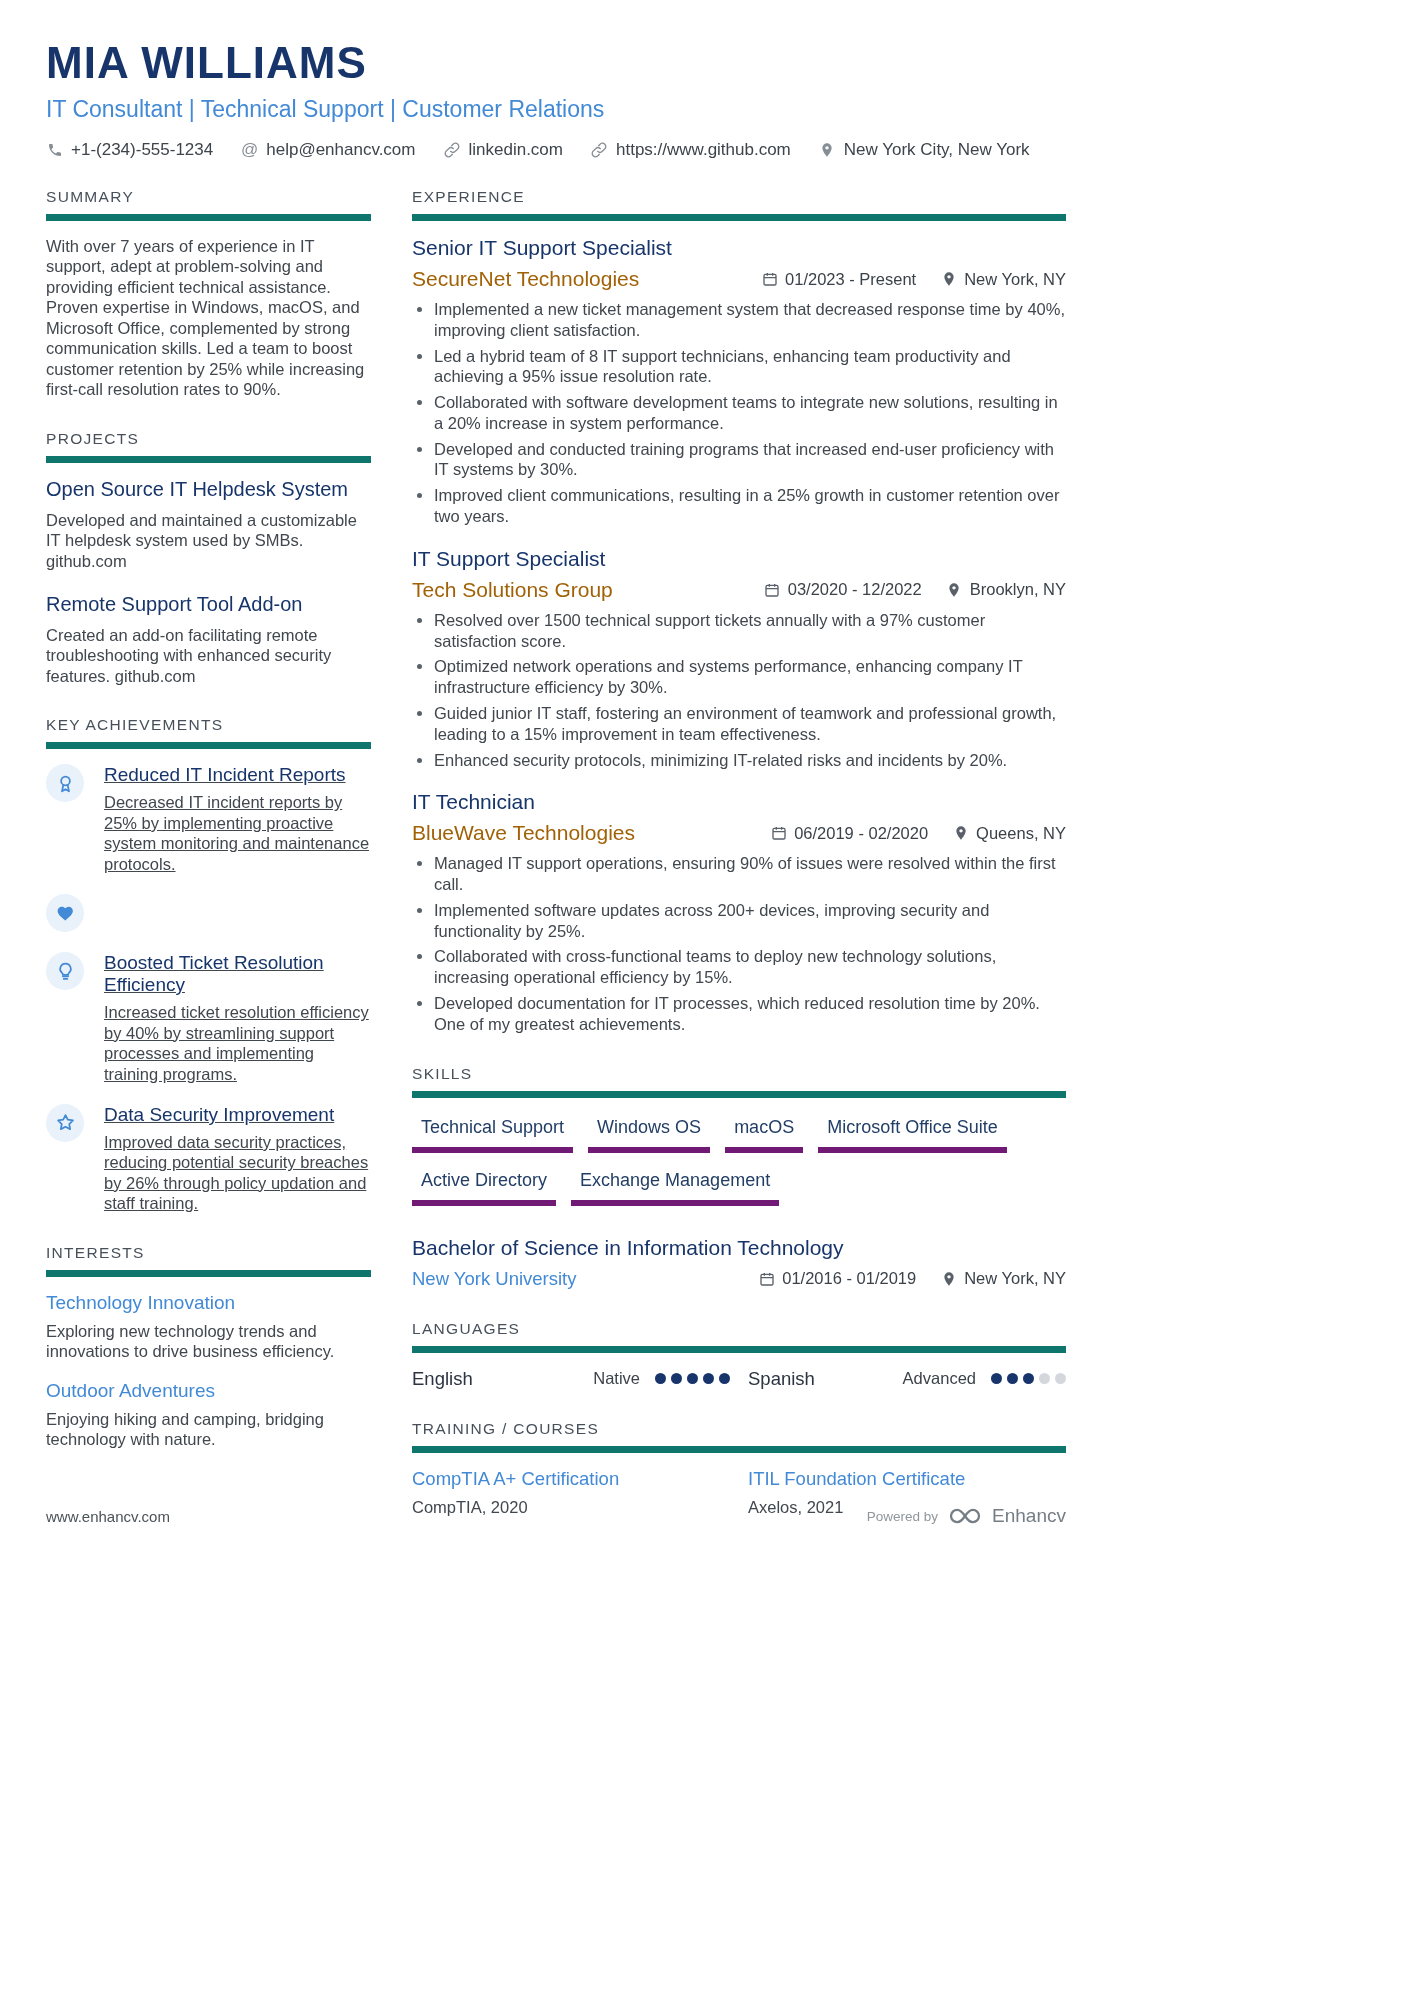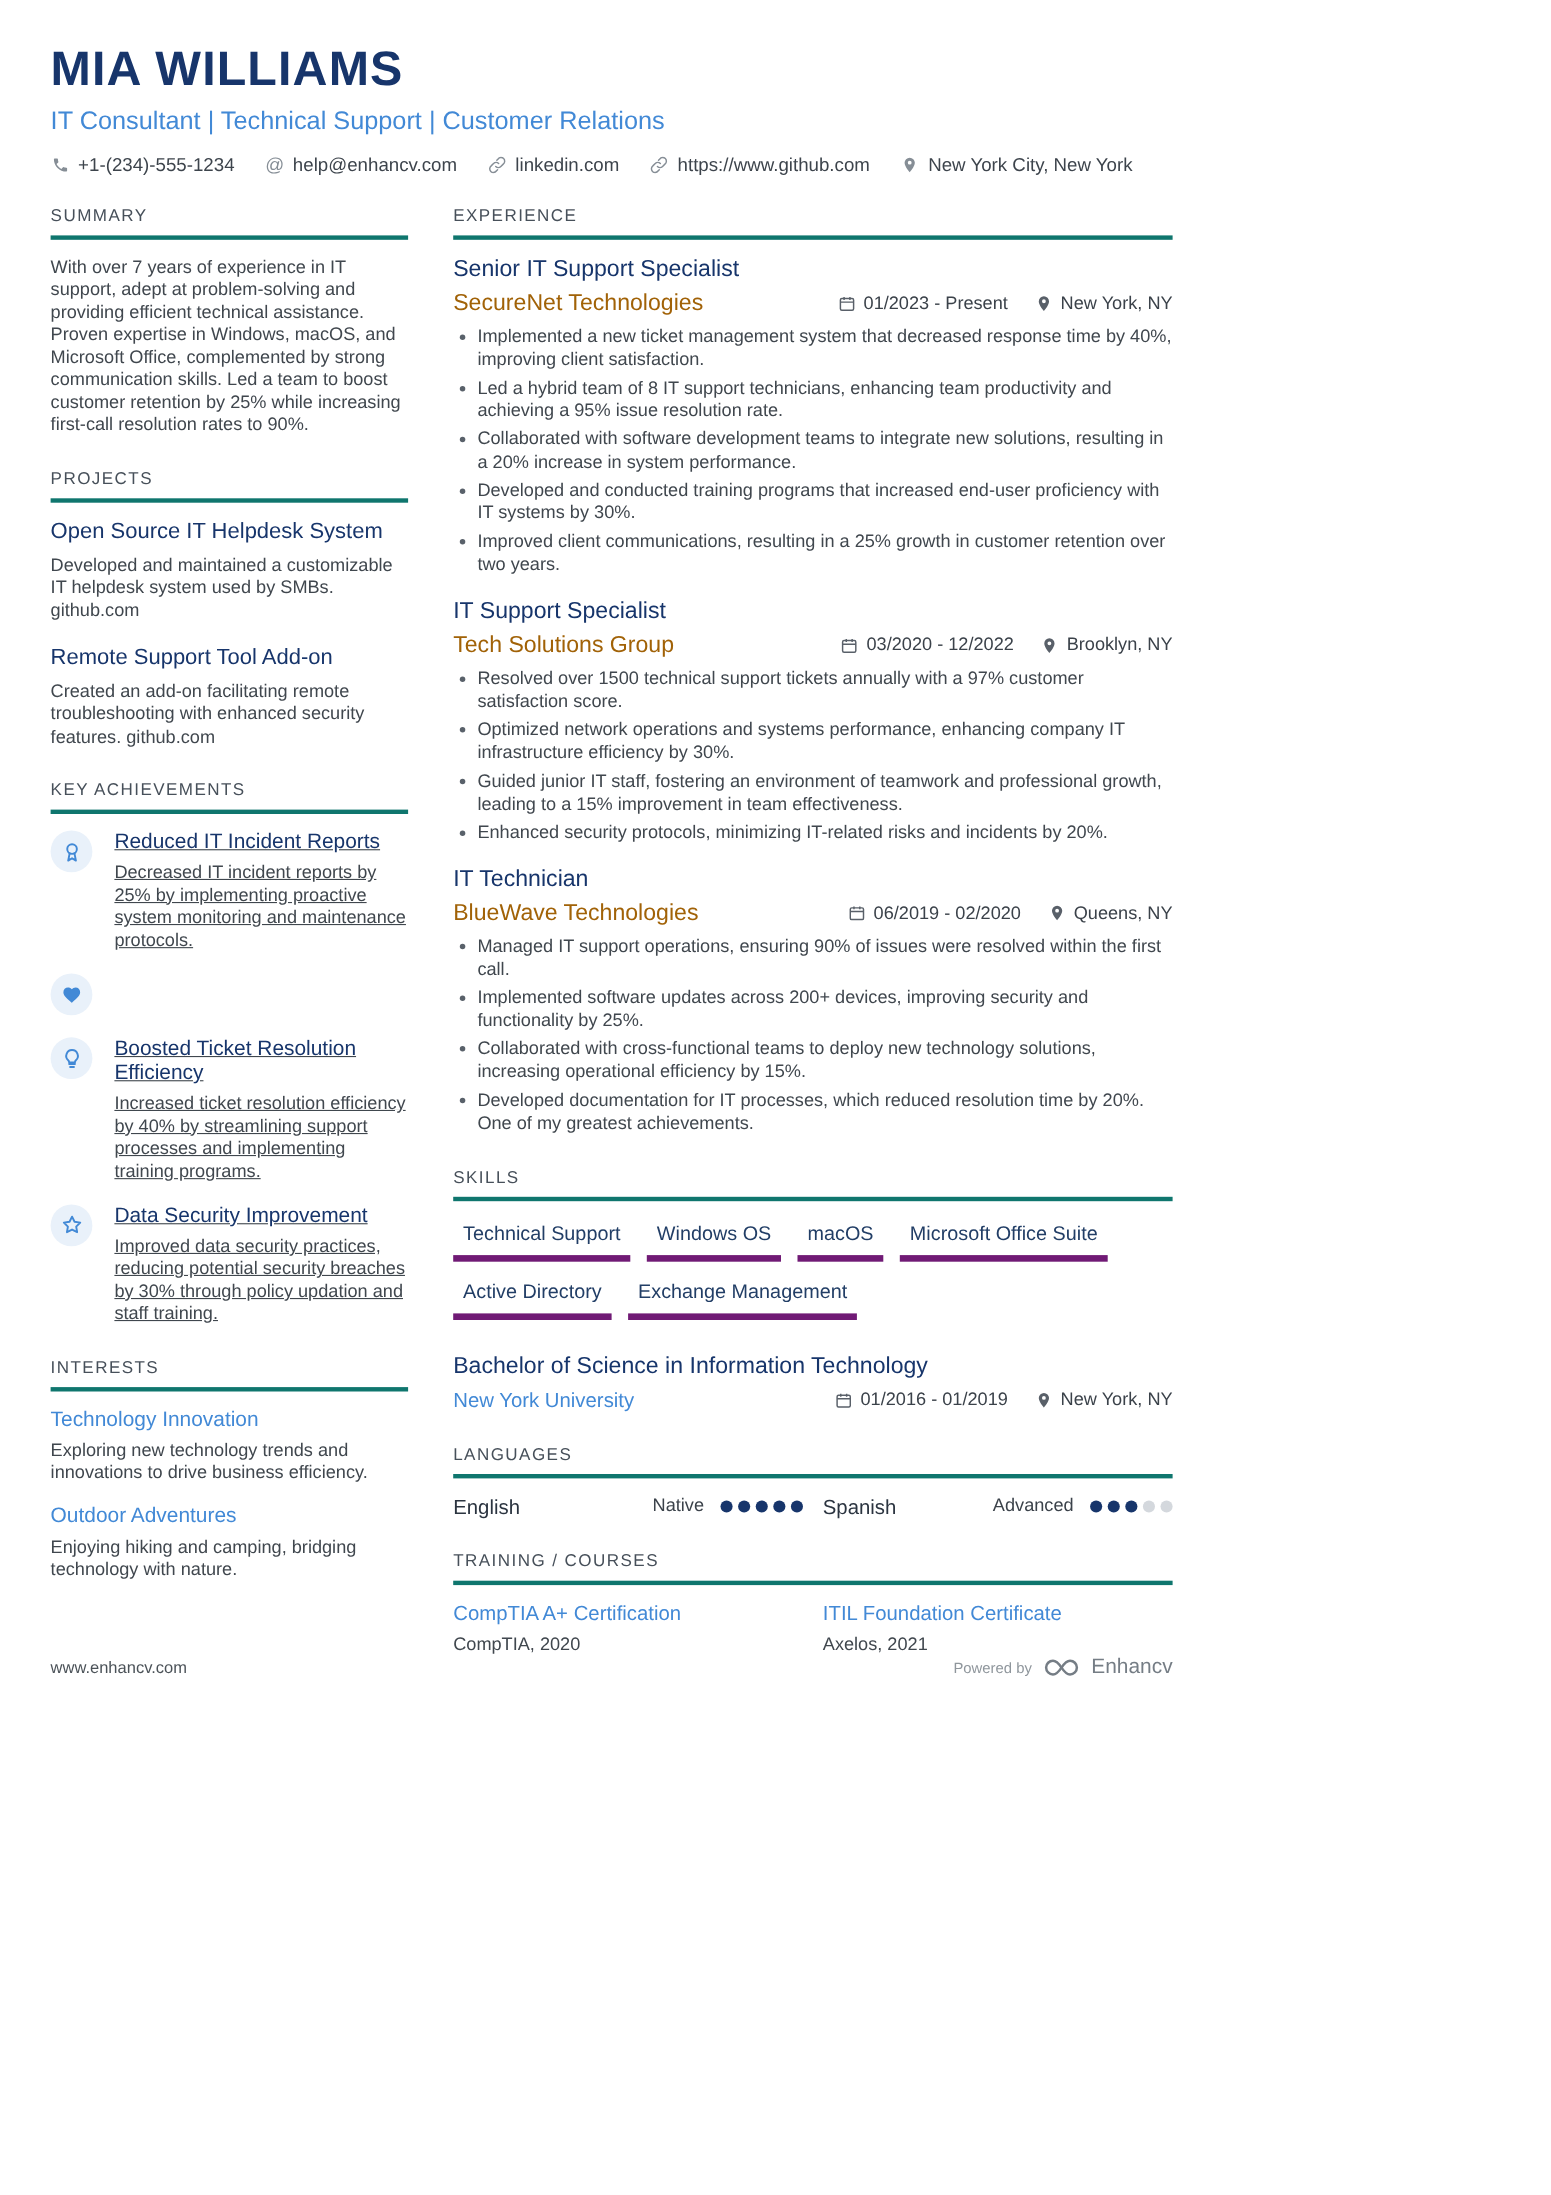--- a/index.html
+++ b/index.html
@@ -16,21 +16,21 @@
   .cicon { display:inline-flex; align-items:center; justify-content:center; width:17px; height:17px; color:#868e96; }
   .cicon svg { width:16px; height:16px; display:block; }
   .cicon.at { font-size:17px; font-weight:400; color:#868e96; }
 
   
   .columns { display:flex; gap:41px; margin-top:28px; }
   .col-left { width:325px; flex:none; }
   .col-right { width:654px; flex:none; }
 
   section { margin-bottom:30px; }
-  .section-heading { font-size:15.5px; font-weight:400; color:#47505a; letter-spacing:1.3px; padding-bottom:8px; border-bottom:4px solid #0f766e; margin-bottom:15px; }
+  .section-heading { font-size:15.5px; font-weight:400; color:#47505a; letter-spacing:1.3px; padding-bottom:8px; border-bottom:7px solid #0f766e; margin-bottom:15px; }
 
   .body-text { font-size:16.5px; line-height:1.24; color:#40474e; }
 
   
   .project { margin-bottom:22px; }
   .project-title { font-size:20px; color:#17356b; margin-bottom:9px; font-weight:400; }
   .interest { margin-bottom:18px; }
   .interest-title { font-size:19px; color:#4289d6; margin-bottom:7px; font-weight:400; }
 
   
@@ -193,21 +193,21 @@
           </div>
 
           <div class="achievement">
             <span class="ach-icon">
                 <svg viewBox="0 0 24 24" fill="none" stroke="currentColor" stroke-width="2" stroke-linejoin="round">
                   <path d="M12 3.5l2.6 5.3 5.9.9-4.2 4.1 1 5.8L12 16.9l-5.3 2.7 1-5.8-4.2-4.1 5.9-.9z"></path>
                 </svg>
               </span>
             <div>
               <div class="ach-title">Data Security Improvement</div>
-              <p class="body-text">Improved data security practices, reducing potential security breaches by 30% through policy updation and staff training.</p>
+              <p class="body-text">Improved data security practices, reducing potential security breaches by 26% through policy updation and staff training.</p>
             </div>
           </div>
         </section>
 
         <section>
           <div class="section-heading">INTERESTS</div>
           <div class="interest">
             <div class="interest-title">Technology Innovation</div>
             <p class="body-text">Exploring new technology trends and innovations to drive business efficiency.</p>
           </div>

